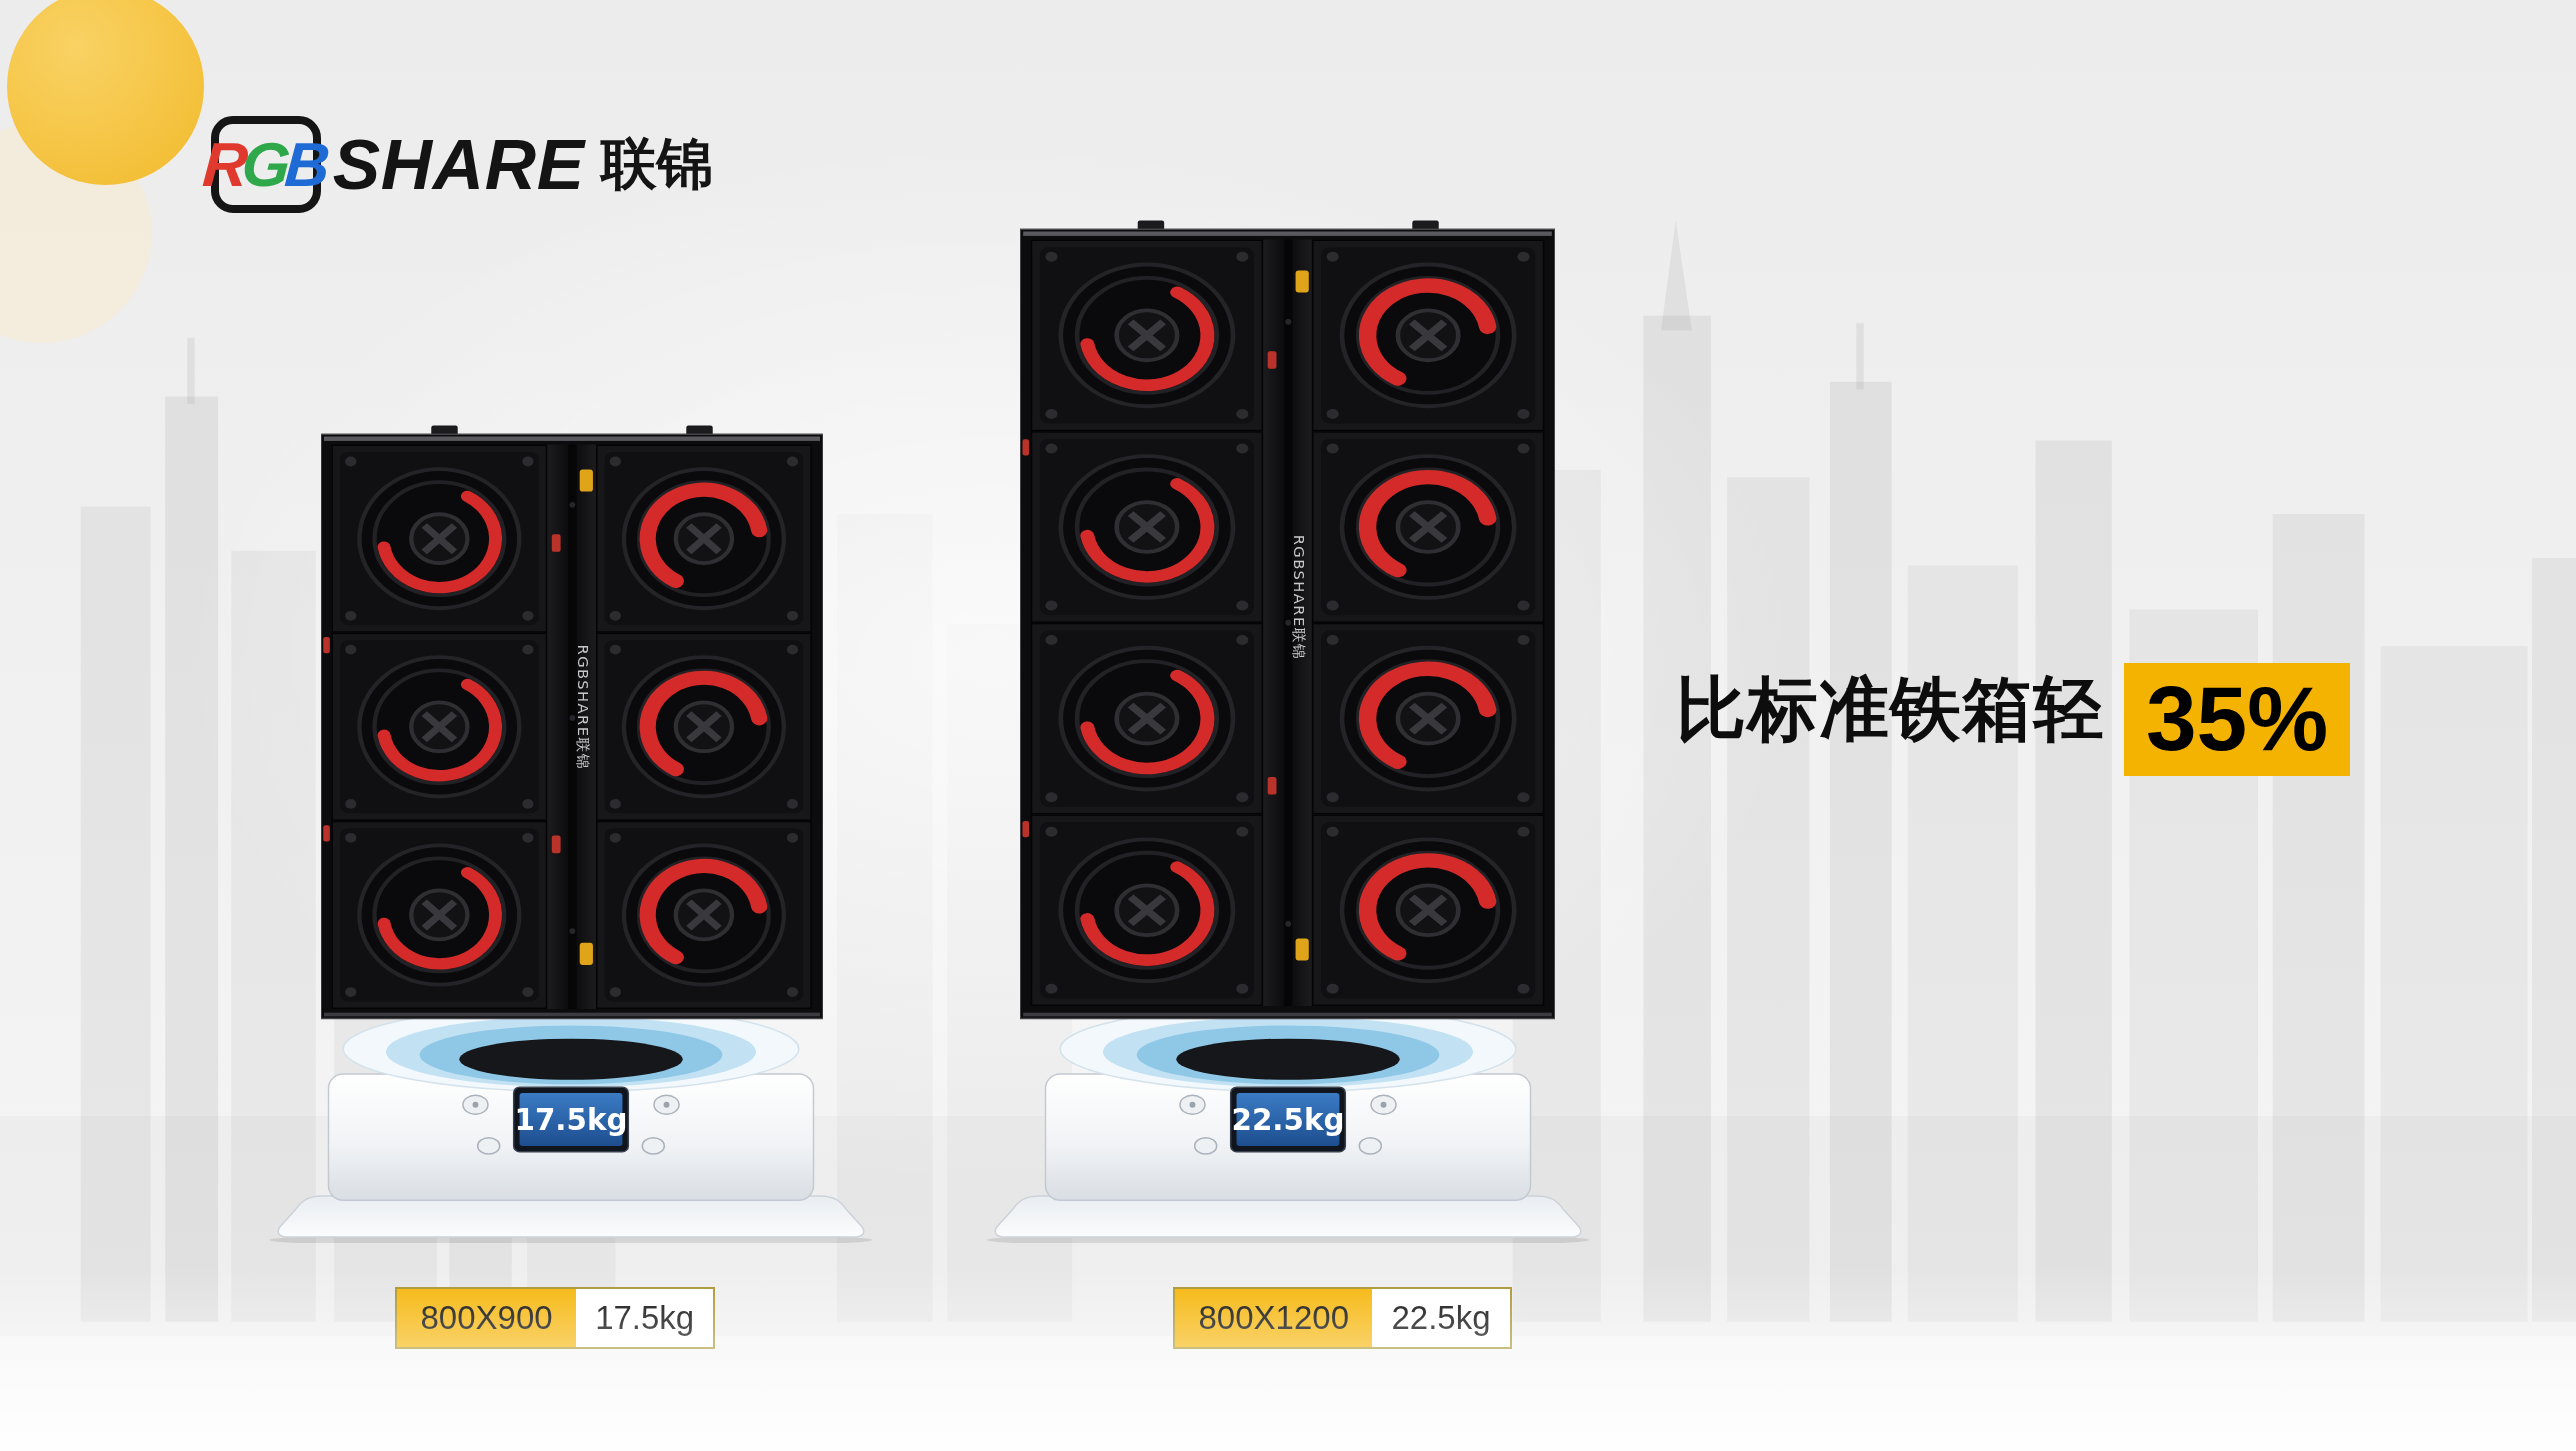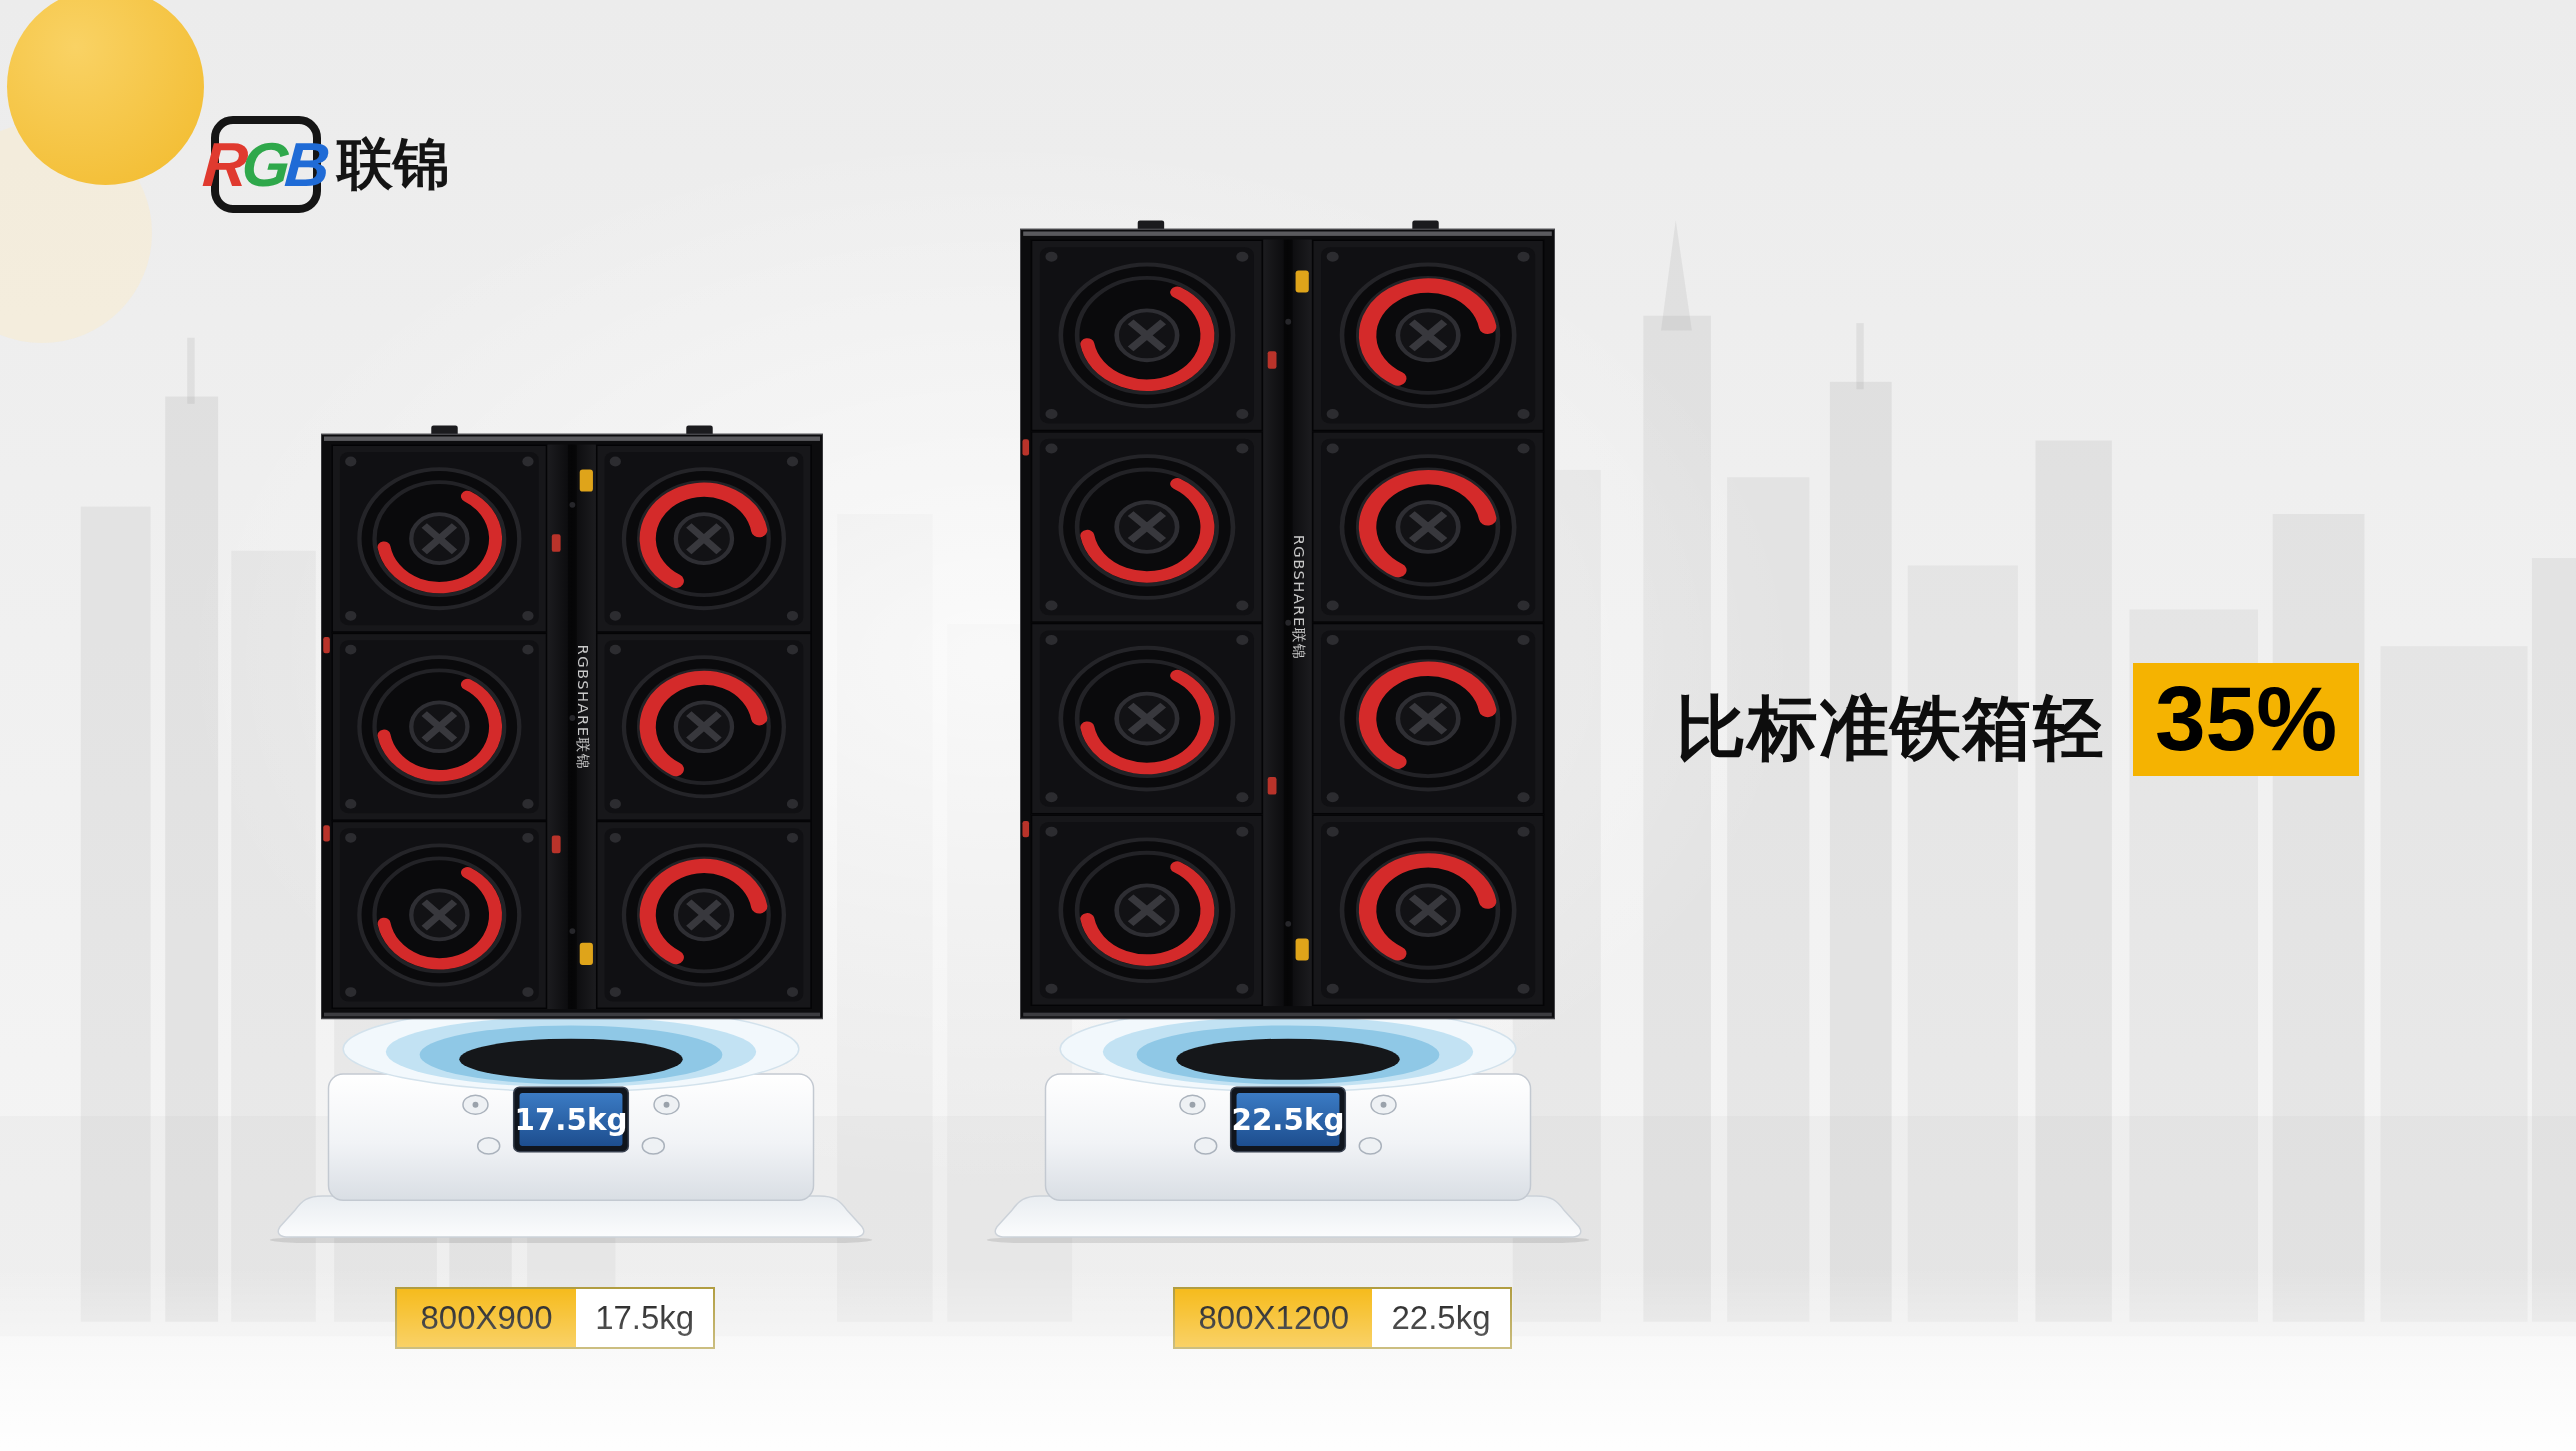--- a/index.html
+++ b/index.html
@@ -28,21 +28,21 @@
   .lr{color:#e03a2f;} .lg{color:#2fa84b;} .lb{color:#1f6bd6;margin-right:4.4px;}
   .logo-share{font-size:71px;font-weight:800;font-style:italic;color:#141414;letter-spacing:0.7px;}
   .logo-cn{font-size:56px;font-weight:700;color:#141414;margin-left:4.4px;}
   
   .scale-svg{position:absolute;width:632px;height:250px;}
   #scaleA{left:255px;top:993px;} #scaleB{left:972px;top:993px;}
   .panel-svg{position:absolute;}
   #panelA{left:321px;top:424px;width:502px;height:596px;}
   #panelB{left:1020px;top:219px;width:535px;height:801px;}
   
-  .headline{position:absolute;left:1676px;top:663px;display:flex;align-items:flex-end;gap:28px;}
+  .headline{position:absolute;left:1676px;top:663px;display:flex;align-items:flex-start;gap:19px;}
   .headline-text{font-size:70px;font-weight:600;color:#0d0d0d;letter-spacing:1.5px;}
   .headline-badge{background:#F5B301;color:#000;font-size:91px;font-weight:700;
     padding:4.4px 22px;line-height:1.15;display:flex;align-items:center;}
   
   .spec-label{position:absolute;top:1287px;display:flex;height:62px;border:2.2px solid #a8922b;
     background:#fff;box-sizing:border-box;}
   #labelA{left:395px;} #labelB{left:1173px;}
   .spec-size{background:#F5B301;color:#000;display:flex;align-items:center;
     padding:0 23.5px;font-size:33px;font-weight:500;}
   .spec-weight{background:#fff;color:#000;display:flex;align-items:center;
@@ -136,20 +136,21 @@
 
   <div class="circle-cream"></div>
   <div class="circle-yellow"></div>
 
   <div class="logo">
     <div class="logo-box">
       <span class="lr">R</span>
       <span class="lg">G</span>
       <span class="lb">B</span>
     </div>
+    <div class="logo-share">SHARE</div>
     <div class="logo-cn">联锦</div>
   </div>
 
   <svg id="scaleA" class="scale-svg" viewBox="0 0 860 340">
     <ellipse cx="430" cy="336" rx="410" ry="10" fill="rgba(0,0,0,.10)"></ellipse>
     <path d="M 92 276 L 768 276 C 788 276 796 282 806 296 L 826 318 C 832 327 826 332 814 332 L 46 332 C 34 332 28 327 34 318 L 54 296 C 64 282 72 276 92 276 Z" fill="url(#gSkirt)" stroke="#ccd2d9" stroke-width="2"></path>
     <rect x="100" y="110" width="660" height="172" rx="20" fill="url(#gBody)" stroke="#c3c9d1" stroke-width="2"></rect>
     <ellipse cx="430" cy="76" rx="310" ry="58" fill="#f2f8fc" stroke="#d3e2ec" stroke-width="2"></ellipse>
     <ellipse cx="430" cy="80" rx="252" ry="48" fill="#c2e2f3"></ellipse>
     <ellipse cx="430" cy="84" rx="206" ry="40" fill="#8fc8e6"></ellipse>

